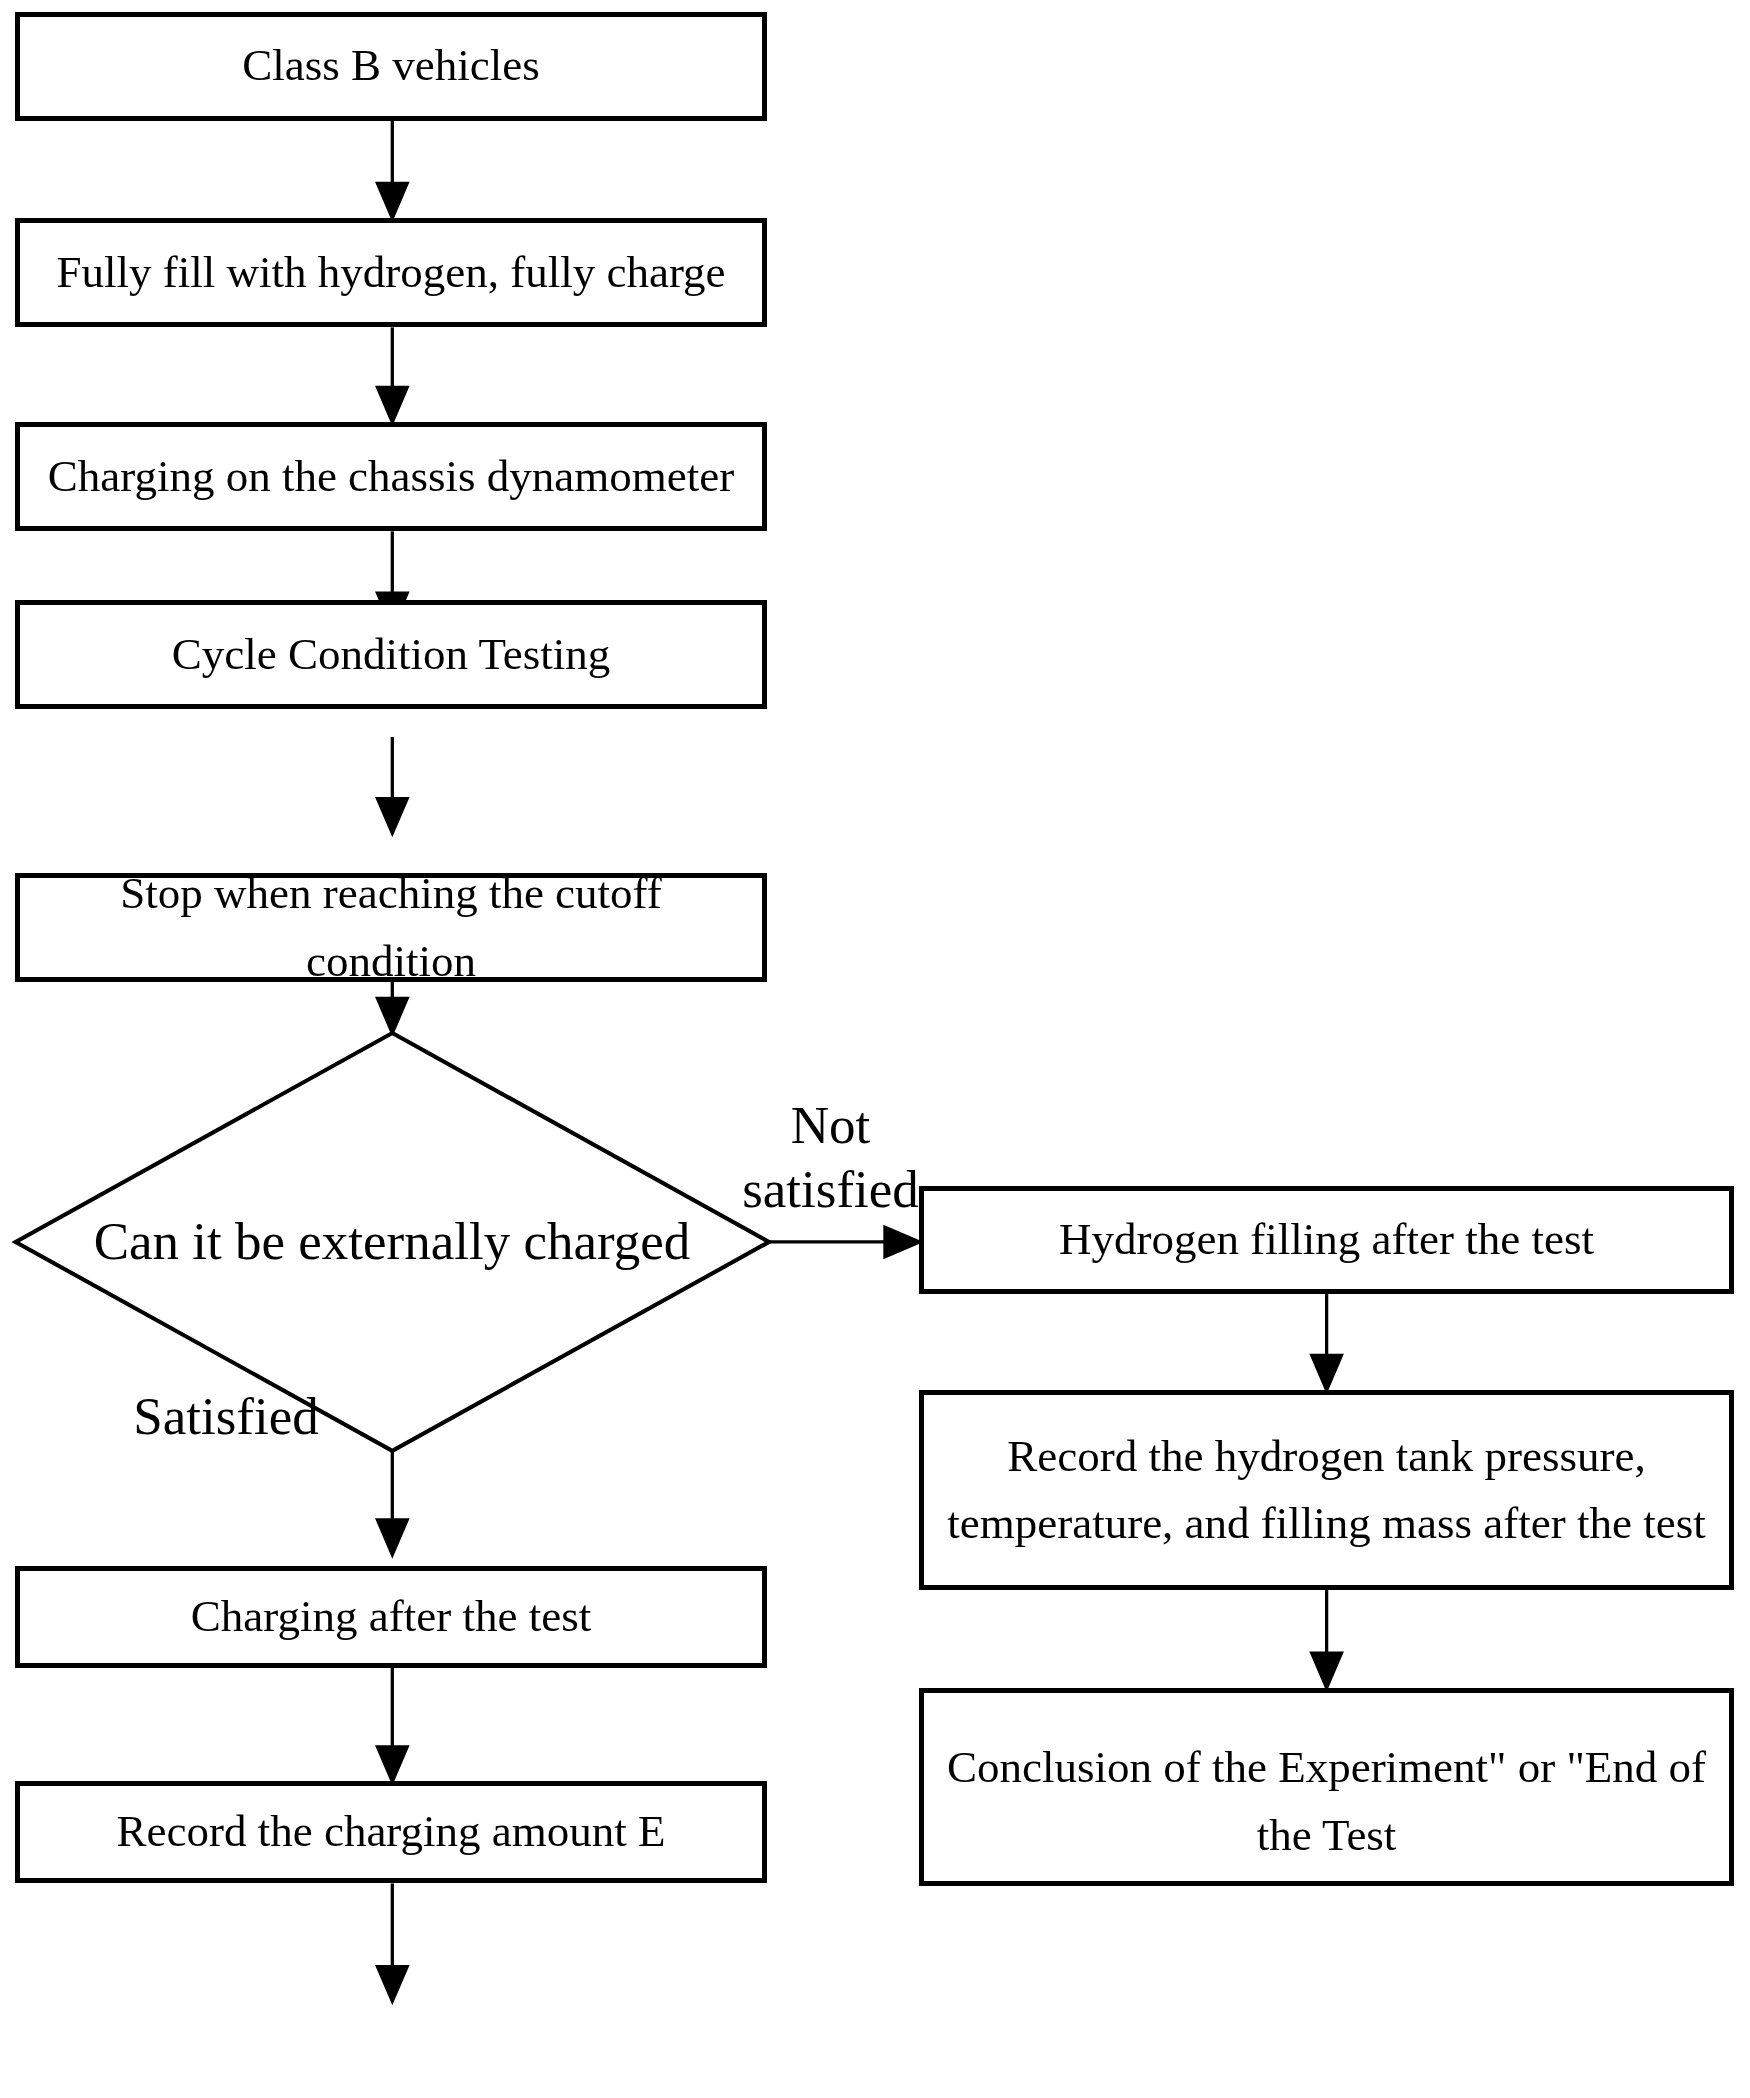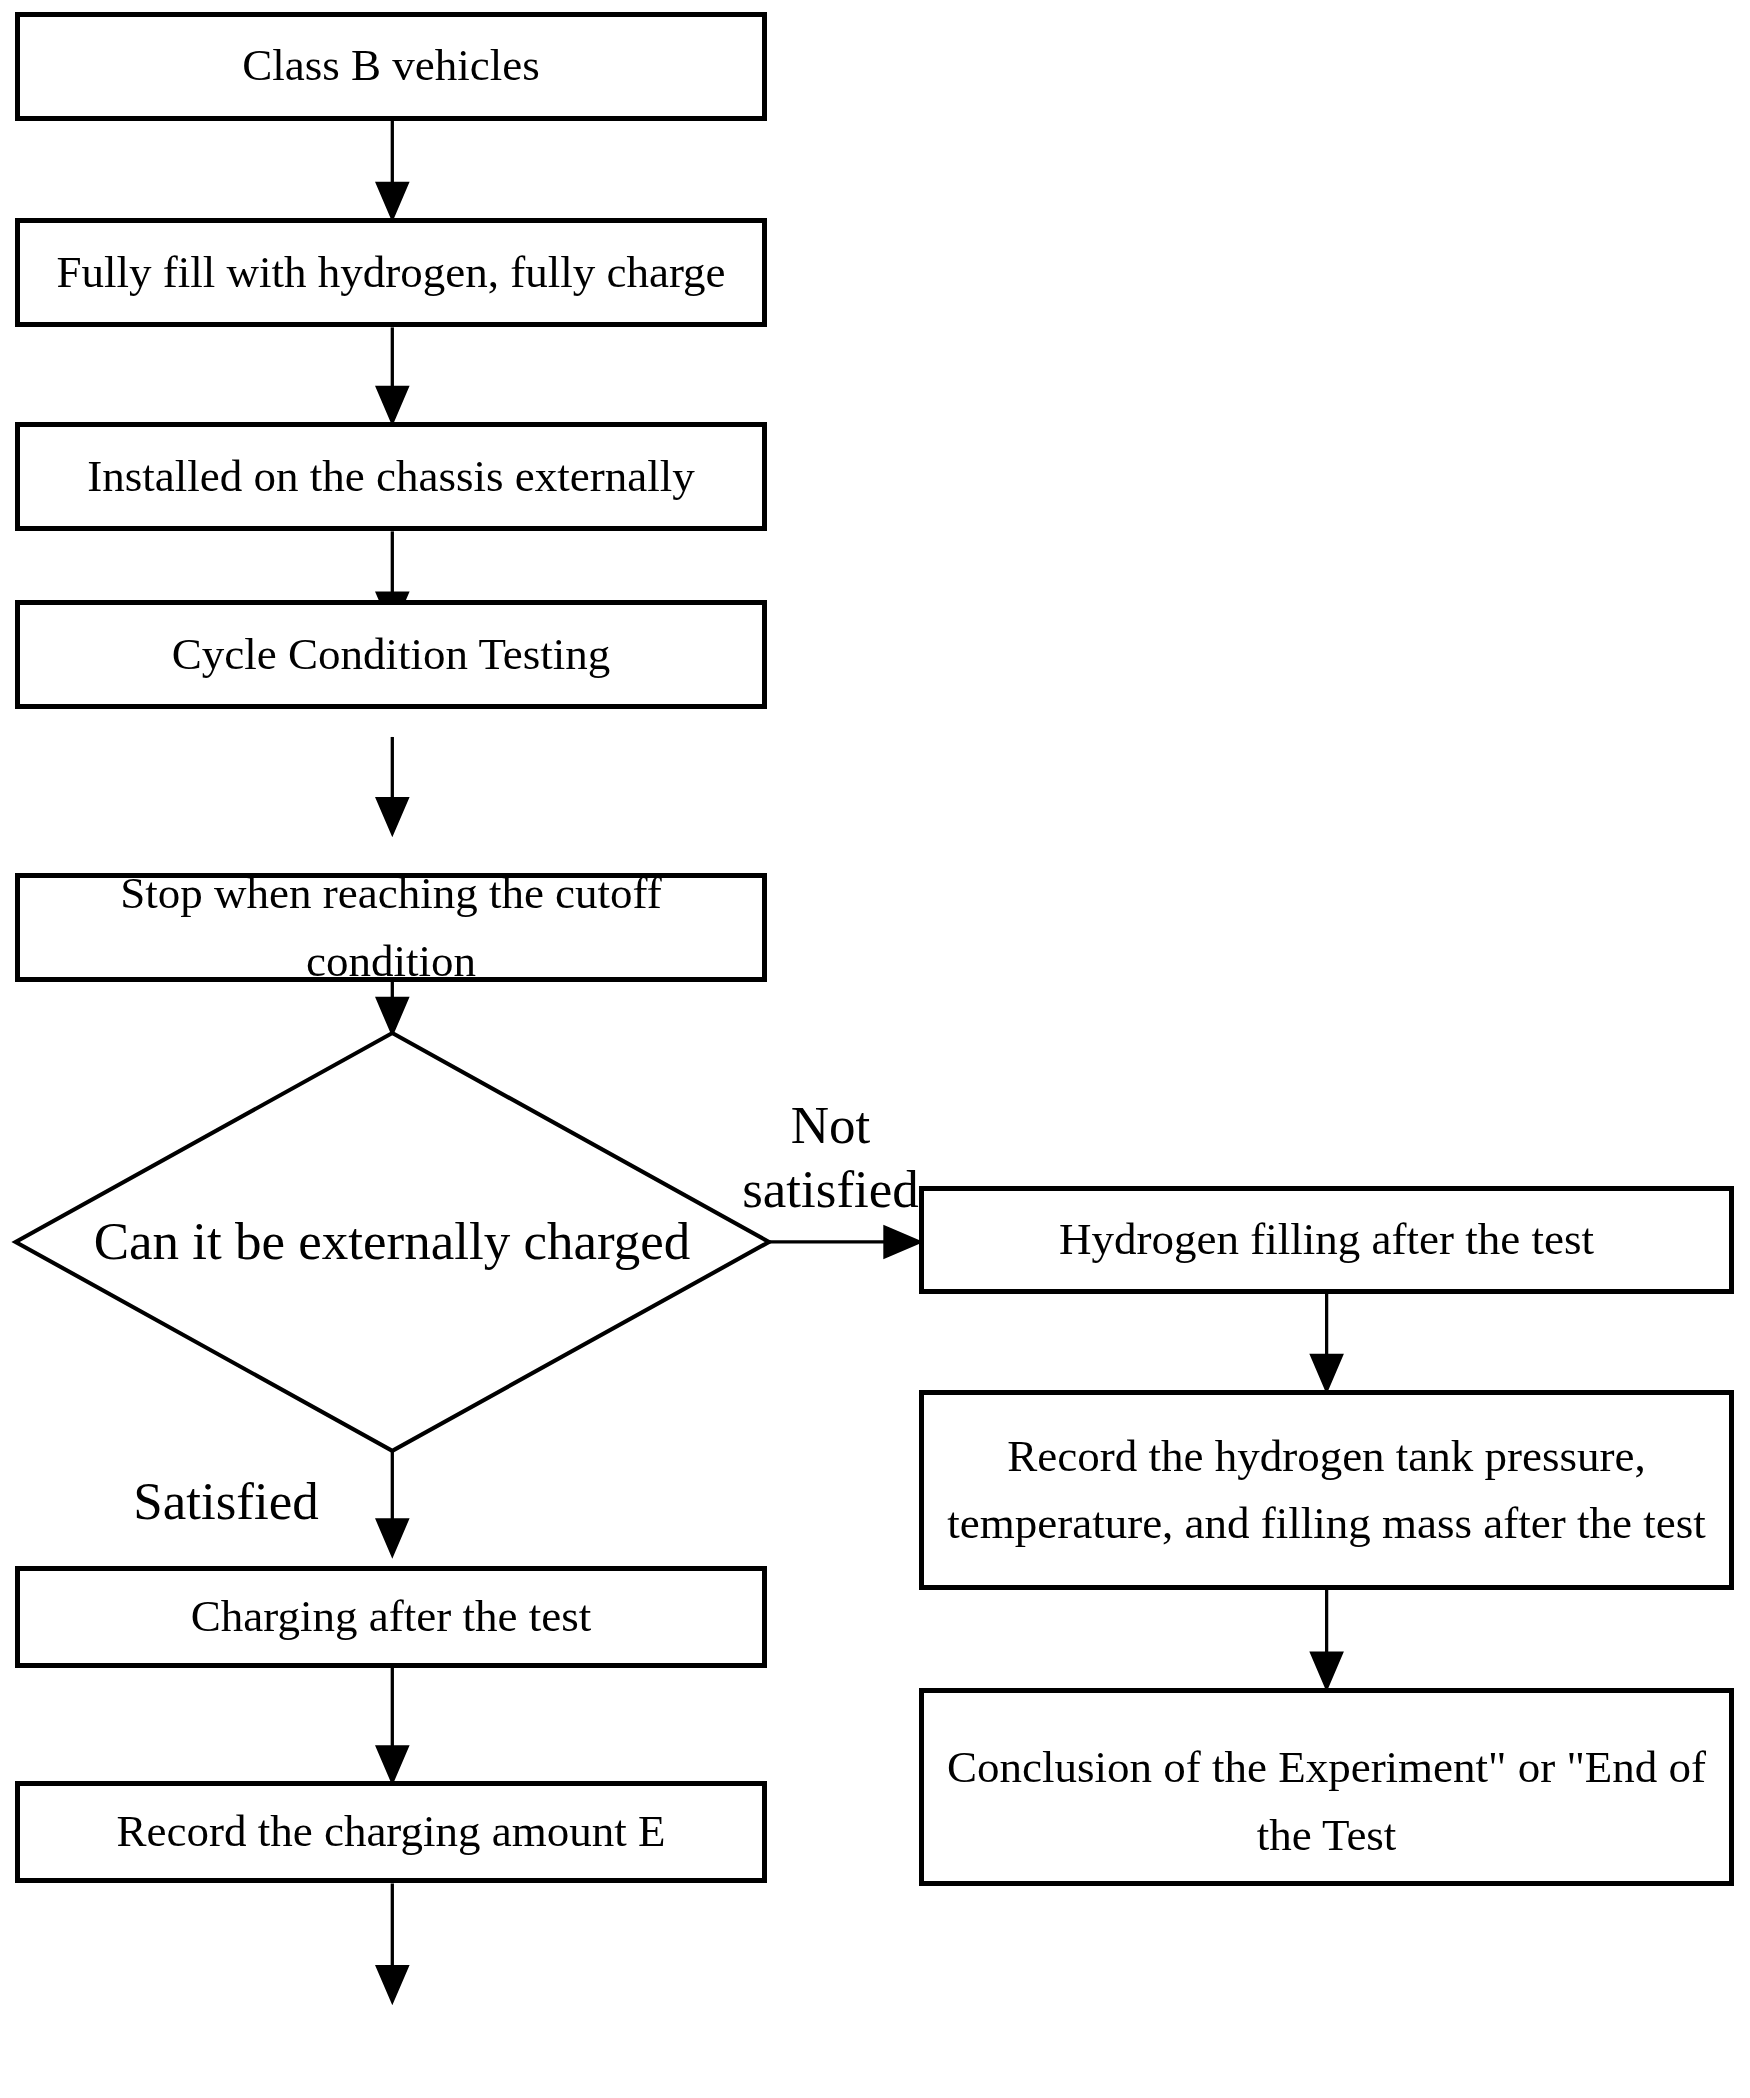--- a/index.html
+++ b/index.html
@@ -102,31 +102,31 @@
         <line x1="1613" y1="1933" x2="1613" y2="2012"></line>
         <polygon points="1595,2010 1631,2010 1613,2052"></polygon>
       </g>
     </g>
   </svg>
 
   <div class="node" style="left:15px; top:11.5px;  width:752px; height:109px;">Class B vehicles</div>
 
   <div class="node" style="left:15px; top:218px; width:752px; height:109px;">Fully fill with hydrogen, fully charge</div>
 
-  <div class="node" style="left:15px; top:422px; width:752px; height:109px;">Installed on the chassis externally</div>
+  <div class="node" style="left:15px; top:422px; width:752px; height:109px;">Charging on the chassis dynamometer</div>
 
   <div class="node" style="left:15px; top:600px; width:752px; height:109px;">Cycle Condition Testing</div>
 
   <div class="node" style="left:15px; top:833px; width:752px; height:109px;margin-top:40px;">Stop when reaching the cutoff condition</div>
 
   <div class="floating-label" style="left:49px; top:1209px; width:686px; height:66px;">Can it be externally charged</div>
 
   <div class="floating-label" style="left:703px; top:1131px; width:255px; height:54px;">Not satisfied</div>
 
-  <div class="floating-label" style="left:123px; top:1475px; width:206px; height:54px;">Satisfied</div>
+  <div class="floating-label" style="left:123px; top:1390px; width:206px; height:54px;">Satisfied</div>
 
   <div class="node" style="left:15px; top:1554px; width:752px; height:102px;margin-top:12px;">Charging after the test</div>
 
   <div class="node" style="left:15px; top:1781px; width:752px; height:102px;">Record the charging amount E</div>
 
 
   <div class="node" style="left:919px; top:1186px; width:815px; height:108px;">Hydrogen filling after the test</div>
 
   <div class="node" style="left:919px; top:1390px; width:815px; height:200px;">Record the hydrogen tank pressure, temperature, and filling mass after the test</div>
 

